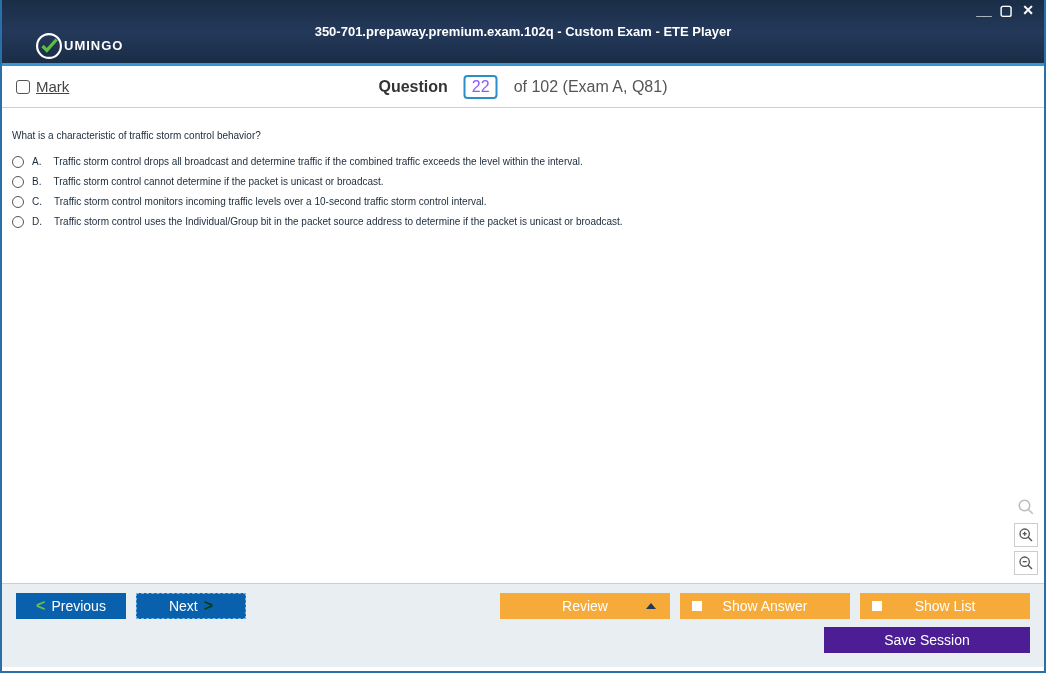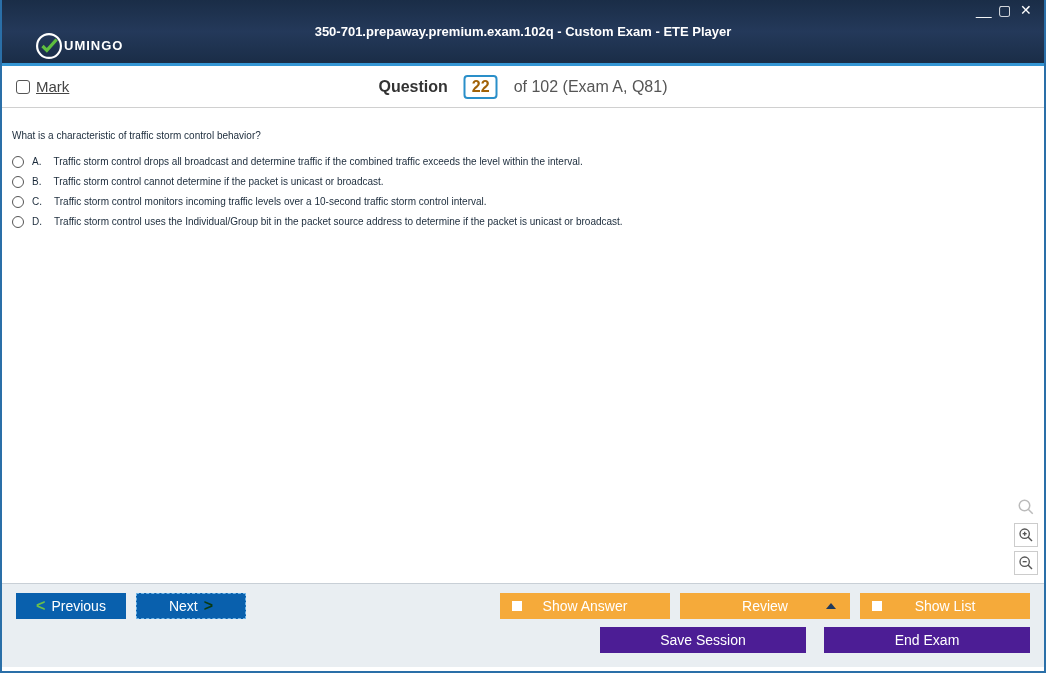--- a/index.html
+++ b/index.html
@@ -49,21 +49,21 @@
 }
 .win-controls {
   position: absolute;
   top: 4px;
   right: 8px;
   display: flex;
   gap: 6px;
   color: #fff;
   font-size: 14px;
 }
-.win-btn { width: 16px; height: 14px; cursor: pointer; text-align: left; line-height: 12px; }
+.win-btn { width: 16px; height: 14px; cursor: pointer; text-align: center; line-height: 12px; font-weight: bold; }
 .question-header {
   background: #fff;
   border-bottom: 1px solid #d0d0d0;
   height: 42px;
   display: flex;
   align-items: center;
   padding: 0 14px;
   position: relative;
 }
 .mark-box {
@@ -89,22 +89,22 @@
   color: #555;
   display: flex;
   align-items: center;
   gap: 16px;
 }
 .q-word { color: #333; font-weight: bold; }
 .q-num {
   border: 2px solid #2a8fc9;
   border-radius: 4px;
   padding: 1px 6px;
-  color: #a16207;
-  font-weight: bold;
+  color: #8b5cf6;
+  font-weight: normal;
 }
 .content {
   padding: 22px 10px 10px 10px;
   font-size: 10px;
   color: #1a2a3a;
   position: relative;
   height: 475px;
 }
 .question-text { margin-bottom: 14px; }
 .option {
@@ -291,33 +291,30 @@
   <div class="btn btn-nav">
     <span class="chev">&lt;</span>
     <span>Previous</span>
   </div>
   <div class="btn btn-nav next">
     <span>Next</span>
     <span class="chev dark">&gt;</span>
   </div>
   <div class="spacer"></div>
   <div class="btn btn-orange">
+    <span>Review</span>
+    <span class="tri"></span>
+  </div>
+  <div class="btn btn-orange">
     <span class="stop-sq"></span>
     <span>Show Answer</span>
-  </div>
-  <div class="btn btn-orange">
-    <span>Review</span>
-    <span class="tri"></span>
   </div>
   <div class="btn btn-orange">
     <span class="stop-sq"></span>
     <span>Show List</span>
   </div>
 </div>
 
 <div class="bottom-bar2">
   <div class="btn btn-dark">
     <span>Save Session</span>
   </div>
-  <div class="btn btn-dark">
-    <span>End Exam</span>
-  </div>
 </div>
 
 </body></html>

